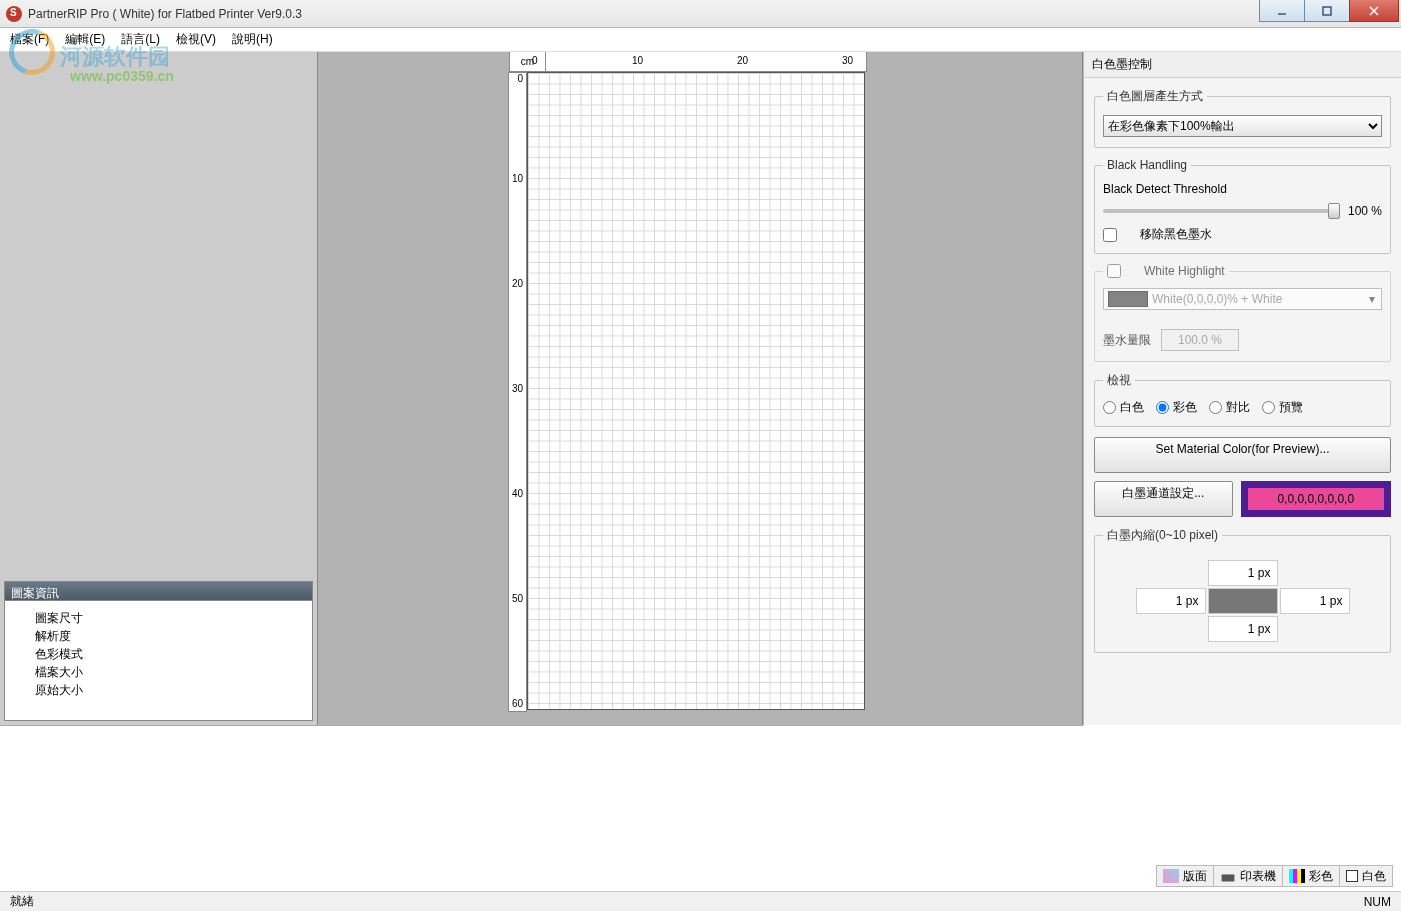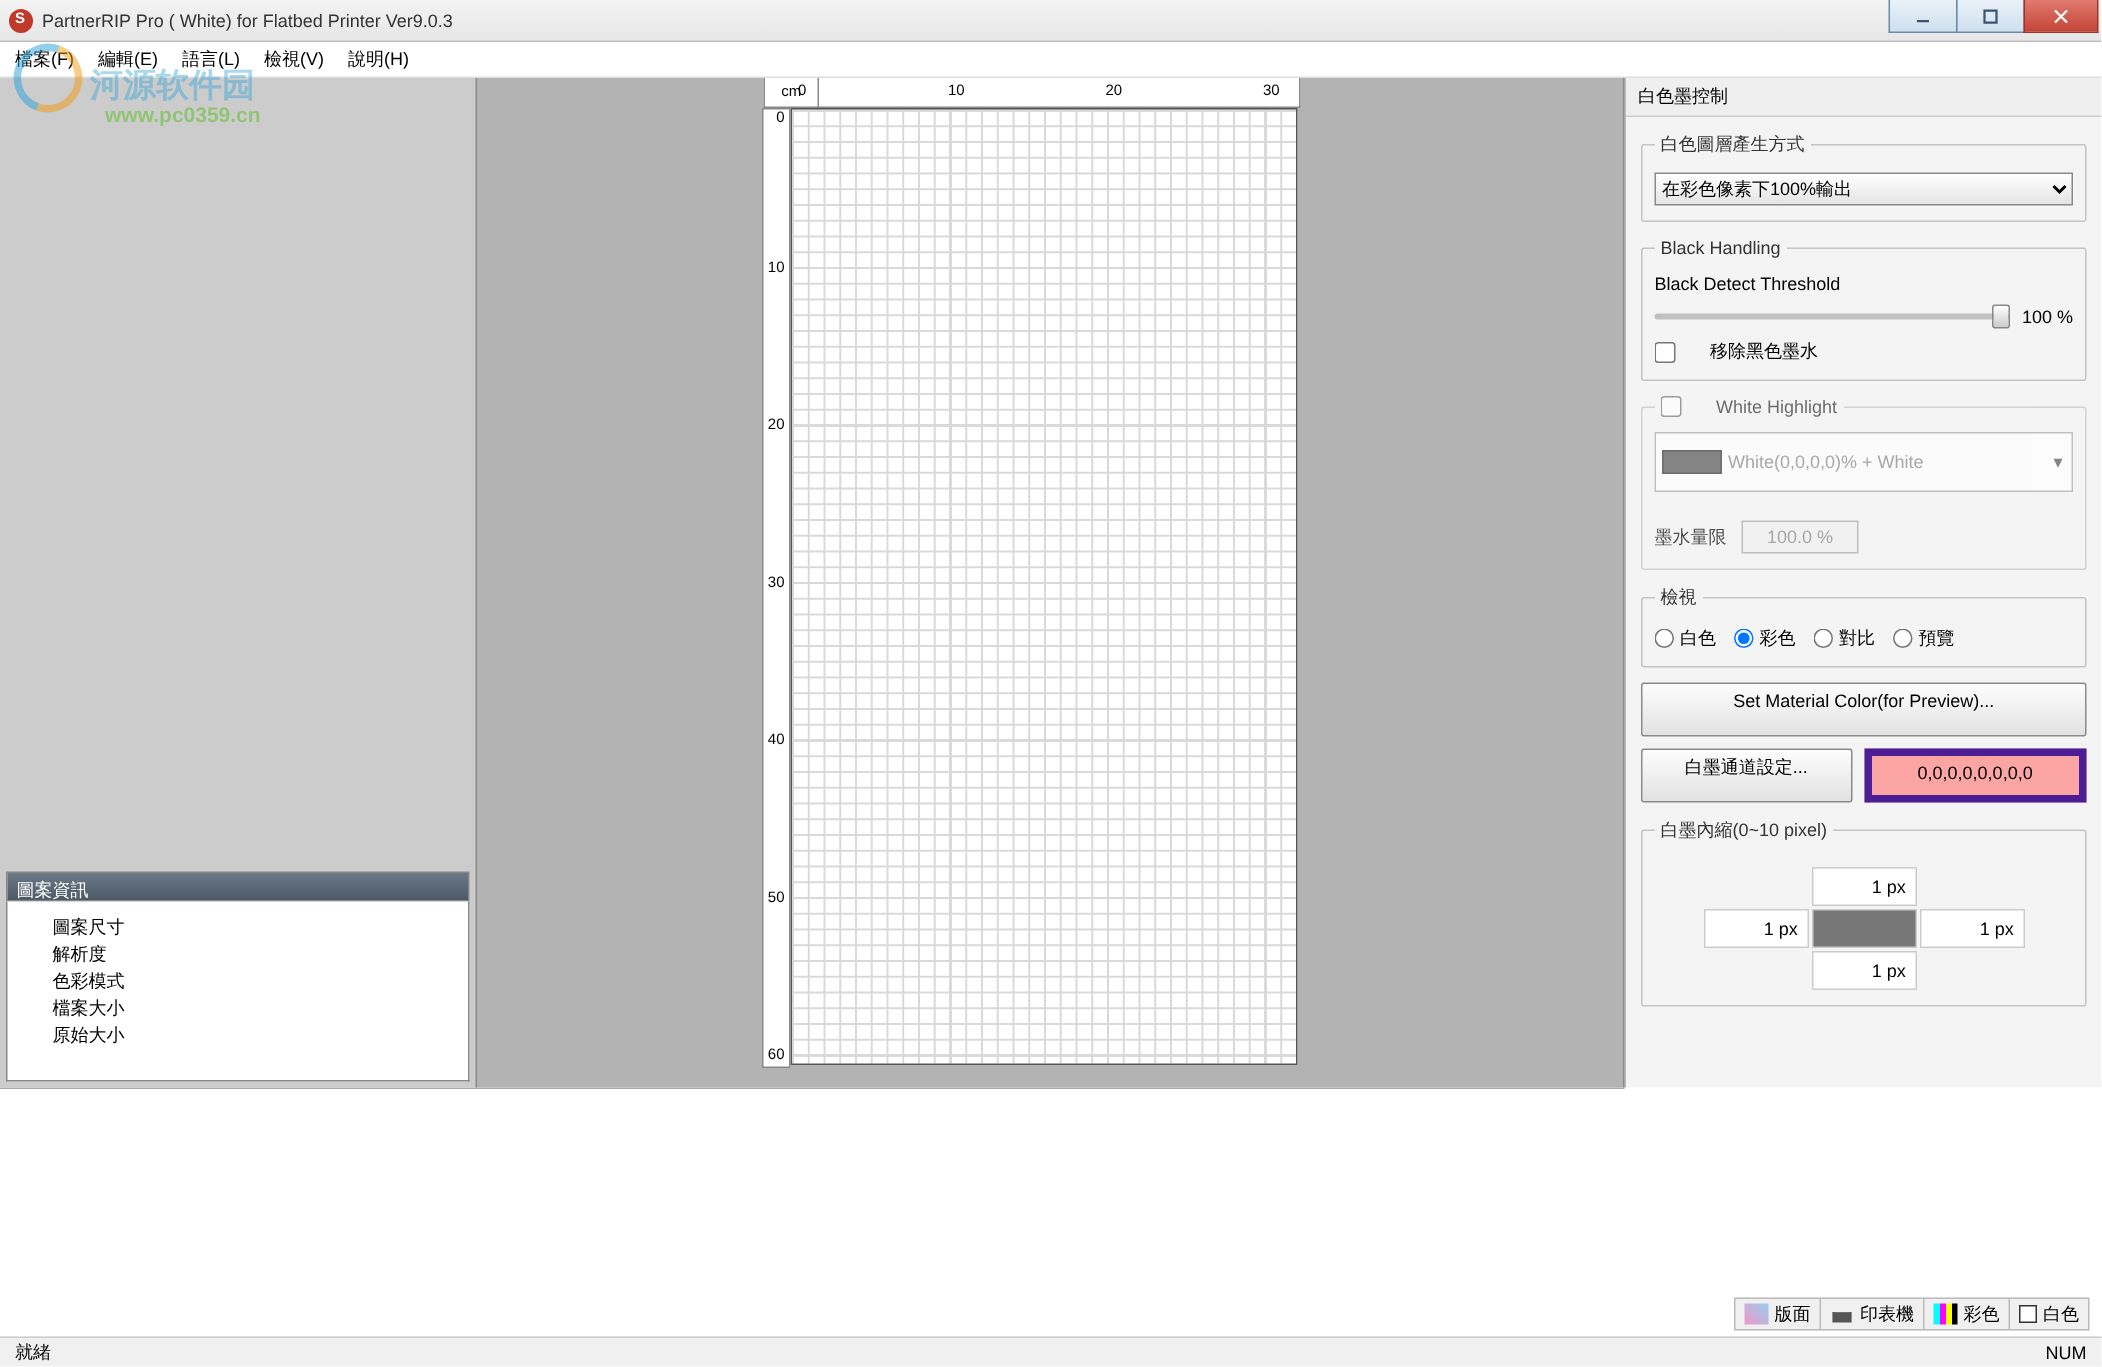--- a/index.html
+++ b/index.html
@@ -53,34 +53,34 @@
 .rp-title { background:#efefef; border-bottom:1px solid #ccc; padding:4px 8px;}
 .rp-body { padding:10px; overflow:auto; flex:1;}
 fieldset { border:1px solid #c4c4c4; margin-bottom:10px; padding:10px 8px 10px 8px; border-radius:2px;}
 legend { padding:0 4px; color:#333;}
 select { width:100%; height:22px; border:1px solid #8a8a8a; background:linear-gradient(#fff,#e4e4e4);}
 .slider-row { display:flex; align-items:center; gap:8px; margin:8px 0;}
 .slider { flex:1; height:4px; background:#c0c0c0; border-radius:2px; position:relative;}
 .slider .thumb{position:absolute; right:0; top:-6px; width:12px; height:16px; background:linear-gradient(#fff,#ccc); border:1px solid #888; border-radius:2px;}
 .chk { display:flex; align-items:center; gap:23px; margin-top:4px;}
 .chk input{width:14px;height:14px;}
-.swatch-select { display:flex; align-items:center; border:1px solid #aaa; height:40px; background:#fff;}
+.swatch-select { display:flex; align-items:center; border:1px solid #aaa; height:22px; background:#fff;}
 .swatch-select .sw{width:40px; height:16px; background:#555; margin:0 4px; border:1px solid #333;}
 .swatch-select .txt{flex:1; color:#888;}
 .swatch-select .arr{width:18px; text-align:center; color:#555;}
 .inline-row{display:flex; align-items:center; gap:10px; margin-top:19px;}
 .num-box{width:78px; height:22px; border:1px solid #aaa; text-align:center; line-height:20px; background:#fff;}
 .num-box.disabled{background:#f0f0f0; color:#888;}
 .radio-row{display:flex; gap:12px; align-items:center;}
 .radio-row label{display:flex; align-items:center; gap:4px;}
 .btn { height:36px; border:1px solid #8a8a8a; background:linear-gradient(#fdfdfd,#e2e2e2); border-radius:2px; text-align:center; line-height:22px; cursor:pointer;}
 .btn.full{width:100%; margin-top:8px;}
 .two-btn{display:flex; gap:8px; margin-top:8px;}
 .two-btn .btn{flex:1;}
-.two-btn .val{flex:1; border:5px solid #4c1d95; text-align:center; line-height:22px; background:#fca5a5;}
+.two-btn .val{flex:1; border:7px solid #4c1d95; text-align:center; line-height:22px; background:#ec4899;}
 .shrink-grid{display:grid; grid-template-columns:70px 70px 70px; grid-template-rows:26px 26px 26px; gap:2px; margin:6px auto 0; width:214px;}
 .shrink-grid .cell{border:1px solid #ccc; display:flex; align-items:center; justify-content:flex-end; padding-right:6px; background:#fff;}
 .shrink-grid .cell.empty{border:none; background:transparent;}
 .shrink-grid .cell.center{background:#777;}
 
 
 .lowerpane { height:130px; border-top:1px solid #aaa; background:#fff; width:1083px;}
 
 
 .bottom-right { position:absolute; right:8px; bottom:24px; display:flex; height:22px; border:1px solid #bbb; background:#f0f0f0;}

